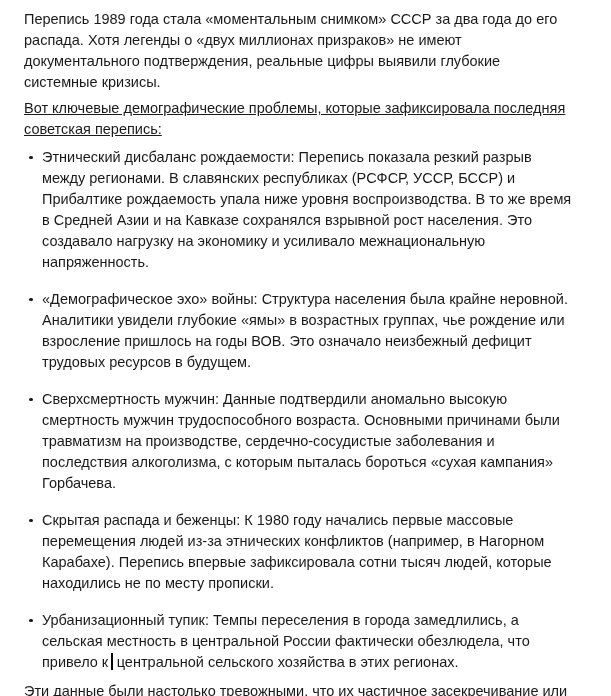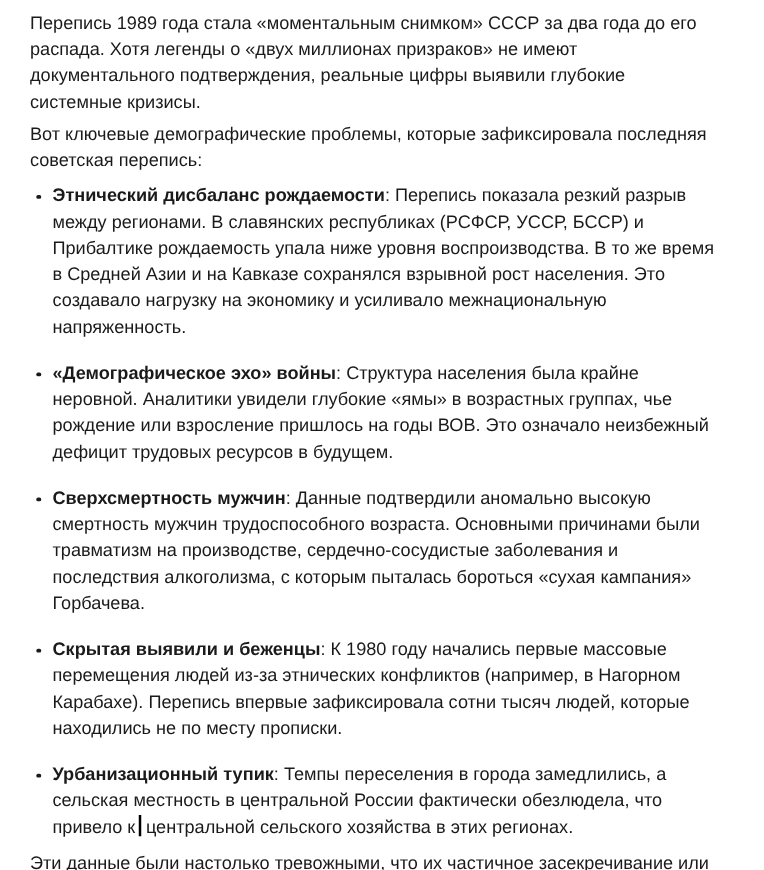--- a/index.html
+++ b/index.html
@@ -16,21 +16,21 @@
     -webkit-font-smoothing: antialiased;
   }
   .doc {
     width: 611px;
     height: 696px;
     padding: 9px 34px 0 24px;
     overflow: hidden;
   }
   p { margin: 0; }
   .para-intro   { margin: 0 0 5px 0; }
-  .para-lead    { margin: 0 0 7px 0; }
+  .para-lead    { margin: 0 0 7px 0; text-decoration: underline; }
   .para-closing { margin: 0; }
   ul.bullets {
     list-style: none;
     margin: 0 0 8px 0;
     padding: 0;
   }
   li.bullet {
     position: relative;
     padding-left: 18px;
   }
@@ -38,21 +38,21 @@
   li.bullet::before {
     content: "";
     position: absolute;
     left: 5px;
     top: 8.5px;
     width: 3.5px;
     height: 3.5px;
     border-radius: 50%;
     background: #1a1a1a;
   }
-  .b-title { font-weight: 700; }
+  .b-title { font-weight: 400; }
   .caret {
     display: inline-block;
     width: 1.5px;
     height: 17px;
     background: #000000;
     vertical-align: -3px;
     margin-left: 3px;
   }
 </style>
 </head>
@@ -63,20 +63,20 @@
 
   <p class="para-lead">Вот ключевые демографические проблемы, которые зафиксировала последняя советская перепись:</p>
 
   <ul class="bullets" id="bullet-list">
   <li class="bullet"><span class="b-title">Этнический дисбаланс рождаемости</span><span class="b-body">: Перепись показала резкий разрыв между регионами. В славянских республиках (РСФСР, УССР, БССР) и Прибалтике рождаемость упала ниже уровня воспроизводства. В то же время в Средней Азии и на Кавказе сохранялся взрывной рост населения. Это создавало нагрузку на экономику и усиливало межнациональную напряженность.</span></li>
 
   <li class="bullet"><span class="b-title">«Демографическое эхо» войны</span><span class="b-body">: Структура населения была крайне неровной. Аналитики увидели глубокие «ямы» в возрастных группах, чье рождение или взросление пришлось на годы ВОВ. Это означало неизбежный дефицит трудовых ресурсов в будущем.</span></li>
 
   <li class="bullet"><span class="b-title">Сверхсмертность мужчин</span><span class="b-body">: Данные подтвердили аномально высокую смертность мужчин трудоспособного возраста. Основными причинами были травматизм на производстве, сердечно-сосудистые заболевания и последствия алкоголизма, с которым пыталась бороться «сухая кампания» Горбачева.</span></li>
 
-  <li class="bullet"><span class="b-title">Скрытая выявили и беженцы</span><span class="b-body">: К 1980 году начались первые массовые перемещения людей из-за этнических конфликтов (например, в Нагорном Карабахе). Перепись впервые зафиксировала сотни тысяч людей, которые находились не по месту прописки.</span></li>
+  <li class="bullet"><span class="b-title">Скрытая распада и беженцы</span><span class="b-body">: К 1980 году начались первые массовые перемещения людей из-за этнических конфликтов (например, в Нагорном Карабахе). Перепись впервые зафиксировала сотни тысяч людей, которые находились не по месту прописки.</span></li>
 
 
   <li class="bullet"><span class="b-title">Урбанизационный тупик</span><span class="b-body">: Темпы переселения в города замедлились, а сельская местность в центральной России фактически обезлюдела, что привело к</span><span class="caret"></span><span> центральной сельского хозяйства в этих регионах.</span></li>
 </ul>
 
   <p class="para-closing">Эти данные были настолько тревожными, что их частичное засекречивание или ограниченный доступ к ним породили те самые слухи об «аномалиях КГБ». Власти понимали, что демографический ресурс страны исчерпан.</p>
 </div>
 
 </body></html>

